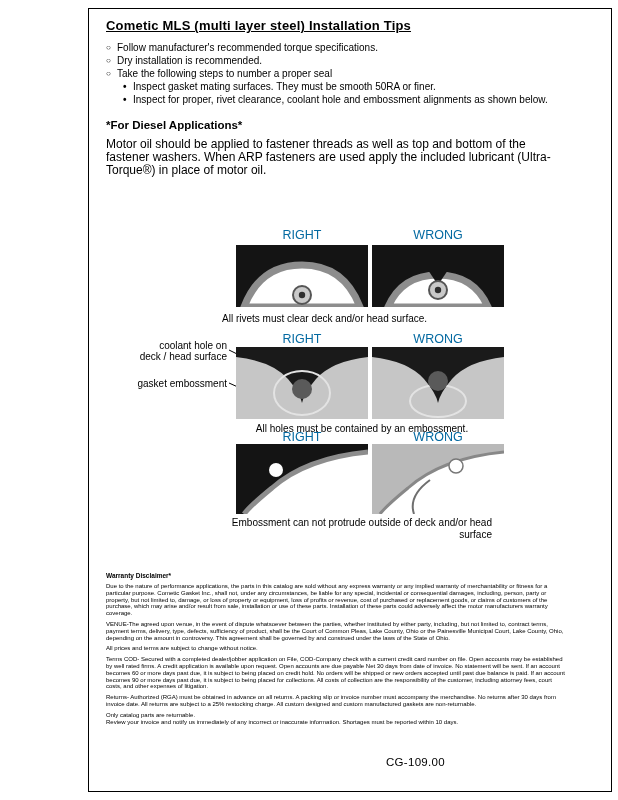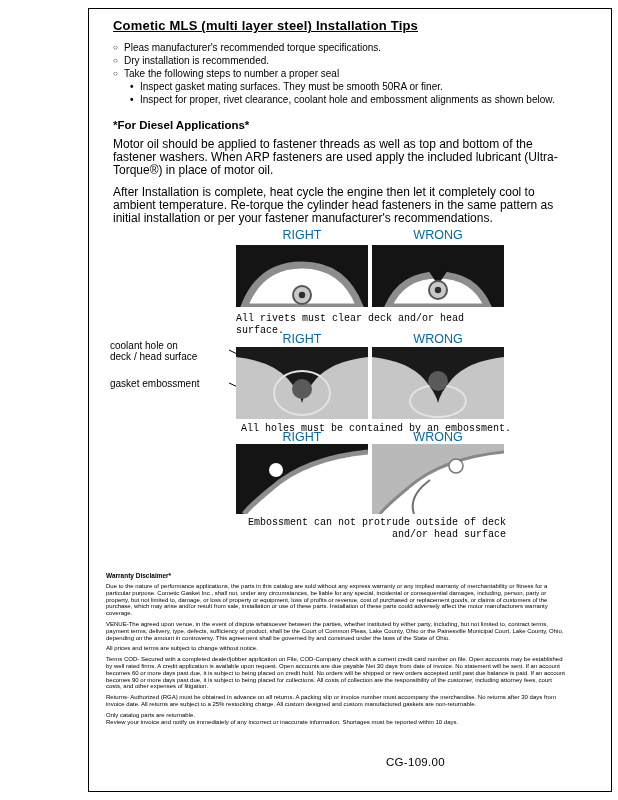--- a/index.html
+++ b/index.html
@@ -7,78 +7,77 @@
   body {
     width:618px; height:800px;
     font-family:"Liberation Sans","DejaVu Sans",sans-serif;
     color:#000;
   }
   .page { position:relative; width:618px; height:800px; background:#fff; overflow:hidden; }
   .frame {
     position:absolute; left:88px; top:8px; width:524px; height:784px;
     border:1.5px solid #000; background:#fff;
   }
-  .content { position:absolute; left:113px; top:18px; width:482px; }
+  .content { position:absolute; left:106px; top:18px; width:482px; }
   .title { font-size:13px; font-weight:bold; text-decoration:underline; margin-bottom:8px; letter-spacing:.2px; }
   .bullet { display:flex; font-size:10px; line-height:13px; }
   .bullet .marker { width:11px; flex:0 0 11px; font-size:8px; line-height:13px; }
   .bullet.sub { margin-left:17px; }
   .bullet.sub .marker { font-size:10px; font-weight:bold; width:10px; flex:0 0 10px; }
   .diesel-head { font-size:11.5px; font-weight:bold; margin:13px 0 7px; }
   .para { font-size:12px; line-height:13px; width:462px; margin-bottom:9px; }
   .note { font-size:10px; line-height:13px; margin-top:1px; }
 
   .figure-area { position:absolute; left:110px; top:228px; width:400px; height:322px; }
   .fig-label { position:absolute; width:132px; text-align:center; font-size:12.5px; line-height:14px; color:#0369a1; }
   .panel { position:absolute; width:132px; }
   .panel svg { display:block; width:132px; }
-  .fig-caption { position:absolute; left:126px; font-size:10px; line-height:12px; width:280px;font-family:Liberation Mono, monospace; }
-  .callout { position:absolute; text-align:left; font-size:10px; line-height:11px; width:117px; left:0; }
+  .fig-caption { position:absolute; left:112px; font-size:10px; line-height:12px; width:280px; }
+  .callout { position:absolute; text-align:right; font-size:10px; line-height:11px; width:117px; left:0; }
   .callout-lines { position:absolute; left:0; top:0; pointer-events:none; }
 
   .warranty { position:absolute; left:106px; top:572px; width:462px; }
   .warranty .w-head { font-size:6.5px; font-weight:bold; line-height:8px; margin-bottom:3px; }
   .warranty p { font-size:6px; line-height:6.8px; margin-bottom:4px; }
   .warranty p.tight { margin-bottom:0; }
 
   .doc-footer { position:absolute; left:386px; top:756px; font-size:11.5px; letter-spacing:.3px;text-align:right; }
 </style>
 </head>
 <body>
 
 <div class="page">
   <div class="frame"></div>
 
   <div class="content">
     <div class="title">Cometic MLS (multi layer steel) Installation Tips</div>
 
     <div class="bullet">
       <span class="marker">○</span>
-      <span>Pleas manufacturer's recommended torque specifications.</span>
+      <span>Follow manufacturer's recommended torque specifications.</span>
     </div>
     <div class="bullet">
       <span class="marker">○</span>
       <span>Dry installation is recommended.</span>
     </div>
     <div class="bullet">
       <span class="marker">○</span>
       <span>Take the following steps to number a proper seal</span>
     </div>
     <div class="bullet sub">
       <span class="marker">•</span>
       <span>Inspect gasket mating surfaces.  They must be smooth 50RA or finer.</span>
     </div>
     <div class="bullet sub">
       <span class="marker">•</span>
       <span>Inspect for proper, rivet clearance, coolant hole and embossment alignments as shown below.</span>
     </div>
 
     <div class="diesel-head">*For Diesel Applications*</div>
     <div class="para">Motor oil should be applied to fastener threads as well as top and bottom of the fastener washers. When ARP fasteners are used apply the included lubricant (Ultra-Torque®) in place of motor oil.</div>
-    <div class="para">After Installation is complete, heat cycle the engine then let it completely cool to ambient temperature. Re-torque the cylinder head fasteners in the same pattern as initial installation or per your fastener manufacturer's recommendations.</div>
   </div>
 
   <div class="figure-area">
 
     <div class="fig-label" style="left:126px; top:0;">RIGHT</div>
     <div class="fig-label" style="left:262px; top:0;">WRONG</div>
     <div class="panel" style="left:126px; top:17px;">
       <svg viewBox="0 0 132 62" width="132" height="62">
         <rect width="132" height="62" fill="#141414"></rect>
         <path d="M8,62 Q24,20 66,20 Q108,20 124,62 Z" fill="#ffffff" stroke="#8d8d8d" stroke-width="7"></path>

